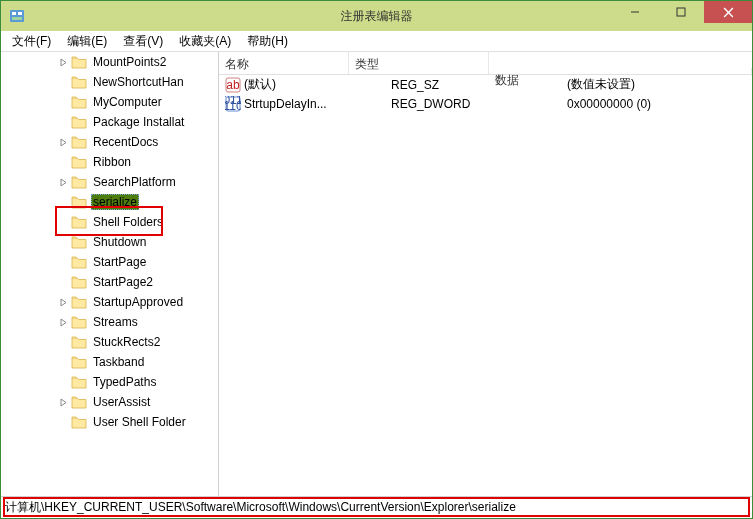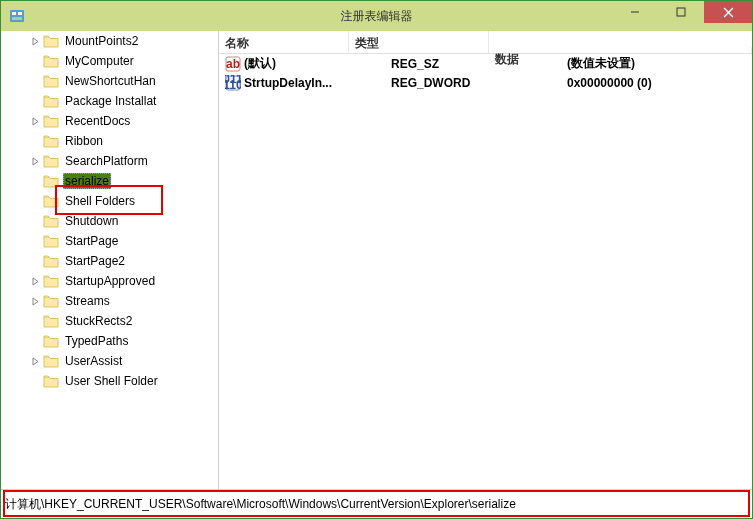--- a/index.html
+++ b/index.html
@@ -20,44 +20,44 @@
 
 .tree-pane { width: 218px; border-right: 1px solid #d0d0d0; overflow: hidden; position: relative; background: #fff; }
 .tree-scroll { position: absolute; inset: 0; overflow-y: auto; overflow-x: hidden; }
 .tree-scroll::-webkit-scrollbar { width: 17px; }
 .tree-scroll::-webkit-scrollbar-track { background: #f0f0f0; }
 .tree-scroll::-webkit-scrollbar-thumb { background: #cdcdcd; border: 1px solid #b0b0b0; }
 .tree-scroll::-webkit-scrollbar-button { background: #f0f0f0; height: 17px; border: 1px solid #d0d0d0; }
 
 .tree ul { list-style: none; }
 .tree li { white-space: nowrap; }
-.row { display: flex; align-items: center; height: 20px; padding-left: 28px; }
+.row { display: flex; align-items: center; height: 20px; padding-left: 56px; }
 .row .exp { width: 12px; height: 12px; display: flex; align-items: center; justify-content: center; color: #888; font-size: 10px; margin-right: 2px; flex-shrink: 0; }
 .row .exp.none { visibility: hidden; }
 .row .ficon { width: 16px; height: 14px; margin-right: 4px; flex-shrink: 0; }
 .row .label { padding: 1px 2px; }
 .row.selected { }
 .row.selected .label { background: #4d7c0f; border: 1px dotted #7aa7d8; padding: 0 1px; }
 .row-red-box { position: absolute; border: 2px solid #e00000; pointer-events: none; }
 
-.list-pane { flex: 1; display: flex; flex-direction: column; background: #fff; font-weight: bold; }
+.list-pane { flex: 1; display: flex; flex-direction: column; background: #fff; }
 .list-header { height: 23px; display: flex; border-bottom: 1px solid #e0e0e0; }
 .list-header .col { padding: 4px 6px; border-right: 1px solid #e8e8e8; color: #333; }
 .col-name { width: 130px; }
 .col-type { width: 140px; }
 .col-data { flex: 1; margin-top: 16px; }
 .list-body { flex: 1; overflow: auto; }
 .list-row { display: flex; height: 19px; align-items: center; gap: 36px; }
 .list-row .cell { padding: 0 6px; overflow: hidden; text-overflow: ellipsis; white-space: nowrap; }
 .list-row .cell.name { width: 130px; display: flex; align-items: center; gap: 3px; }
 .list-row .cell.type { width: 140px; }
 .list-row .cell.data { flex: 1; }
 .val-icon { width: 16px; height: 16px; flex-shrink: 0; }
 
-.statusbar { height: 29px; border-top: 1px solid #d0d0d0; display: flex; align-items: center; padding: 4px 4px; position: relative; }
+.statusbar { height: 22px; border-top: 1px solid #d0d0d0; display: flex; align-items: center; padding: 4px 4px; position: relative; }
 .statusbar .path { white-space: nowrap; overflow: hidden; text-overflow: ellipsis; }
 .status-red-box { position: absolute; left: 2px; right: 2px; top: 0px; bottom: 1px; border: 2px solid #e00000; pointer-events: none; }
 
 svg { display: block; }
 </style>
 </head>
 <body>
 
 <div class="window">
 
@@ -84,20 +84,27 @@
       </div>
       <div class="btn close">
         <svg width="11" height="11" viewBox="0 0 10 10">
             <line x1="1" y1="1" x2="9" y2="9" stroke="#fff" stroke-width="1.3"></line>
             <line x1="9" y1="1" x2="1" y2="9" stroke="#fff" stroke-width="1.3"></line>
           </svg>
       </div>
     </div>
   </div>
 
+  <div class="menubar">
+    <span class="item">文件(F)</span>
+    <span class="item">编辑(E)</span>
+    <span class="item">查看(V)</span>
+    <span class="item">收藏夹(A)</span>
+    <span class="item">帮助(H)</span>
+  </div>
 
   <div class="body">
     <div class="tree-pane">
       <div class="tree-scroll">
         <div class="tree" id="tree-root">
             <ul>
               <li>
                 <div class="row">
                   <span class="exp ">
                     <svg width="9" height="9" viewBox="0 0 9 9">
@@ -115,44 +122,44 @@
               </li>
               <li>
                 <div class="row">
                   <span class="exp none"></span>
                   <span class="ficon">
                     <svg viewBox="0 0 16 14">
                       <path d="M1 3 L6 3 L7.5 4.5 L15 4.5 L15 13 L1 13 Z" fill="#ffe9a3" stroke="#d8b24a" stroke-width="0.8"></path>
                       <path d="M1 3 L1 2 L5 2 L6 3" fill="#ffe9a3" stroke="#d8b24a" stroke-width="0.8"></path>
                     </svg>
                   </span>
+                  <span class="label">NewShortcutHan</span>
+                </div>
+              </li>
+              <li>
+                <div class="row">
+                  <span class="exp none"></span>
+                  <span class="ficon">
+                    <svg viewBox="0 0 16 14">
+                      <path d="M1 3 L6 3 L7.5 4.5 L15 4.5 L15 13 L1 13 Z" fill="#ffe9a3" stroke="#d8b24a" stroke-width="0.8"></path>
+                      <path d="M1 3 L1 2 L5 2 L6 3" fill="#ffe9a3" stroke="#d8b24a" stroke-width="0.8"></path>
+                    </svg>
+                  </span>
                   <span class="label">MyComputer</span>
                 </div>
               </li>
               <li>
                 <div class="row">
                   <span class="exp none"></span>
                   <span class="ficon">
                     <svg viewBox="0 0 16 14">
                       <path d="M1 3 L6 3 L7.5 4.5 L15 4.5 L15 13 L1 13 Z" fill="#ffe9a3" stroke="#d8b24a" stroke-width="0.8"></path>
                       <path d="M1 3 L1 2 L5 2 L6 3" fill="#ffe9a3" stroke="#d8b24a" stroke-width="0.8"></path>
                     </svg>
                   </span>
-                  <span class="label">NewShortcutHan</span>
-                </div>
-              </li>
-              <li>
-                <div class="row">
-                  <span class="exp none"></span>
-                  <span class="ficon">
-                    <svg viewBox="0 0 16 14">
-                      <path d="M1 3 L6 3 L7.5 4.5 L15 4.5 L15 13 L1 13 Z" fill="#ffe9a3" stroke="#d8b24a" stroke-width="0.8"></path>
-                      <path d="M1 3 L1 2 L5 2 L6 3" fill="#ffe9a3" stroke="#d8b24a" stroke-width="0.8"></path>
-                    </svg>
-                  </span>
                   <span class="label">Package Installat</span>
                 </div>
               </li>
               <li>
                 <div class="row">
                   <span class="exp ">
                     <svg width="9" height="9" viewBox="0 0 9 9">
                       <path d="M2 1 L7 4.5 L2 8 Z" fill="none" stroke="#888" stroke-width="1"></path>
                     </svg>
                   </span>
@@ -288,20 +295,32 @@
               <li>
                 <div class="row">
                   <span class="exp none"></span>
                   <span class="ficon">
                     <svg viewBox="0 0 16 14">
                       <path d="M1 3 L6 3 L7.5 4.5 L15 4.5 L15 13 L1 13 Z" fill="#ffe9a3" stroke="#d8b24a" stroke-width="0.8"></path>
                       <path d="M1 3 L1 2 L5 2 L6 3" fill="#ffe9a3" stroke="#d8b24a" stroke-width="0.8"></path>
                     </svg>
                   </span>
                   <span class="label">StuckRects2</span>
+                </div>
+              </li>
+              <li>
+                <div class="row">
+                  <span class="exp none"></span>
+                  <span class="ficon">
+                    <svg viewBox="0 0 16 14">
+                      <path d="M1 3 L6 3 L7.5 4.5 L15 4.5 L15 13 L1 13 Z" fill="#ffe9a3" stroke="#d8b24a" stroke-width="0.8"></path>
+                      <path d="M1 3 L1 2 L5 2 L6 3" fill="#ffe9a3" stroke="#d8b24a" stroke-width="0.8"></path>
+                    </svg>
+                  </span>
+                  <span class="label">Taskband</span>
                 </div>
               </li>
               <li>
                 <div class="row">
                   <span class="exp none"></span>
                   <span class="ficon">
                     <svg viewBox="0 0 16 14">
                       <path d="M1 3 L6 3 L7.5 4.5 L15 4.5 L15 13 L1 13 Z" fill="#ffe9a3" stroke="#d8b24a" stroke-width="0.8"></path>
                       <path d="M1 3 L1 2 L5 2 L6 3" fill="#ffe9a3" stroke="#d8b24a" stroke-width="0.8"></path>
                     </svg>

